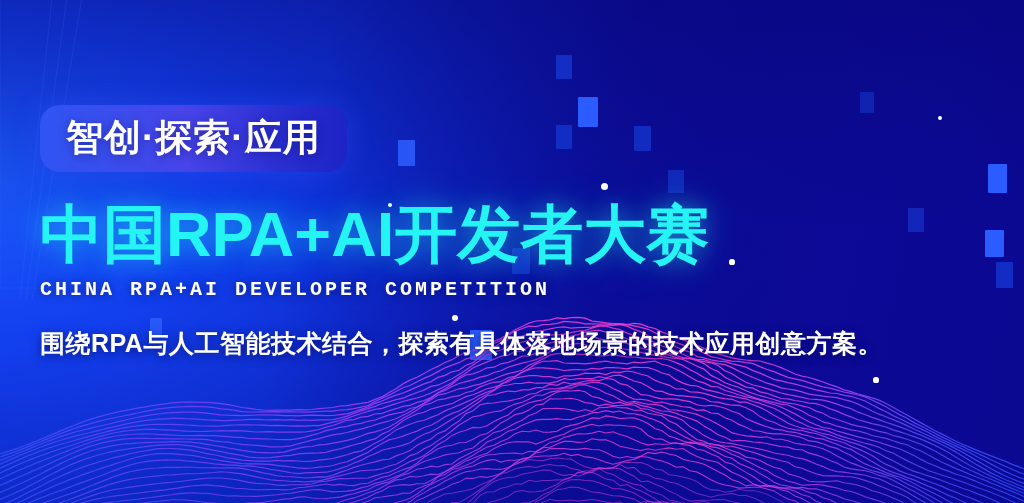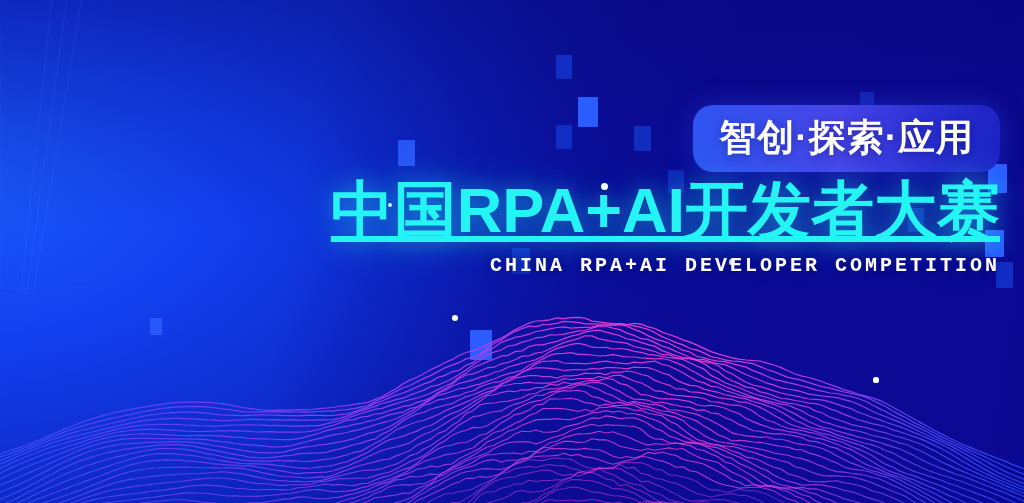--- a/index.html
+++ b/index.html
@@ -4,21 +4,20 @@
 <style>
   html,body{margin:0;padding:0;background:#07055c;}
   body{font-family:"Liberation Sans","DejaVu Sans",sans-serif;}
 
   #banner{
     position:relative;
     width:1024px;height:503px;
     overflow:hidden;
     background:
       radial-gradient(120% 150% at -5% 35%, #1c5cfb 0%, #1340ef 22%, #0d27c4 45%, #0a1298 68%, #0b0a8f 100%);
-    text-align: right;
   }
 
   
   .bg-right-wash{
     position:absolute;inset:0;
     background:linear-gradient(100deg, rgba(12,10,150,0) 30%, rgba(11,8,146,.75) 58%, #0c0a96 78%, #0b0892 100%);
   }
   
   .bg-top-wash{
     position:absolute;left:0;right:0;top:0;height:230px;
@@ -46,29 +45,28 @@
     color:#ffffff;
     font-size:37px;
     font-weight:bold;
     letter-spacing:1px;
     line-height:1;
     white-space:nowrap;
     text-shadow:0 2px 10px rgba(10,12,90,.45);
   }
 
   .title{
-    margin-top:4px;
+    margin-top:28px;
     color:#25f4f4;
     font-size:63px;
     font-weight:bold;
     line-height:1.08;
     letter-spacing:0px;
     white-space:nowrap;
     text-shadow:0 0 22px rgba(37,244,244,.45), 0 0 52px rgba(37,244,244,.22);
-    text-decoration:underline;
   }
 
   .subtitle{
     margin-top:10px;
     color:#ffffff;
     font-size:20px;
     font-weight:bold;
     letter-spacing:3.0px;
     white-space:nowrap;
     text-shadow:0 1px 8px rgba(8,10,90,.6);
@@ -203,15 +201,16 @@
   <div class="content">
 
     <div class="badge">
       <div class="badge-text">智创·探索·应用</div>
     </div>
 
     <div class="title">中国RPA+AI开发者大赛</div>
 
     <div class="subtitle">CHINA RPA+AI DEVELOPER COMPETITION</div>
 
+    <div class="desc">围绕RPA与人工智能技术结合，探索有具体落地场景的技术应用创意方案。</div>
 
   </div>
 </div>
 
 </body></html>

